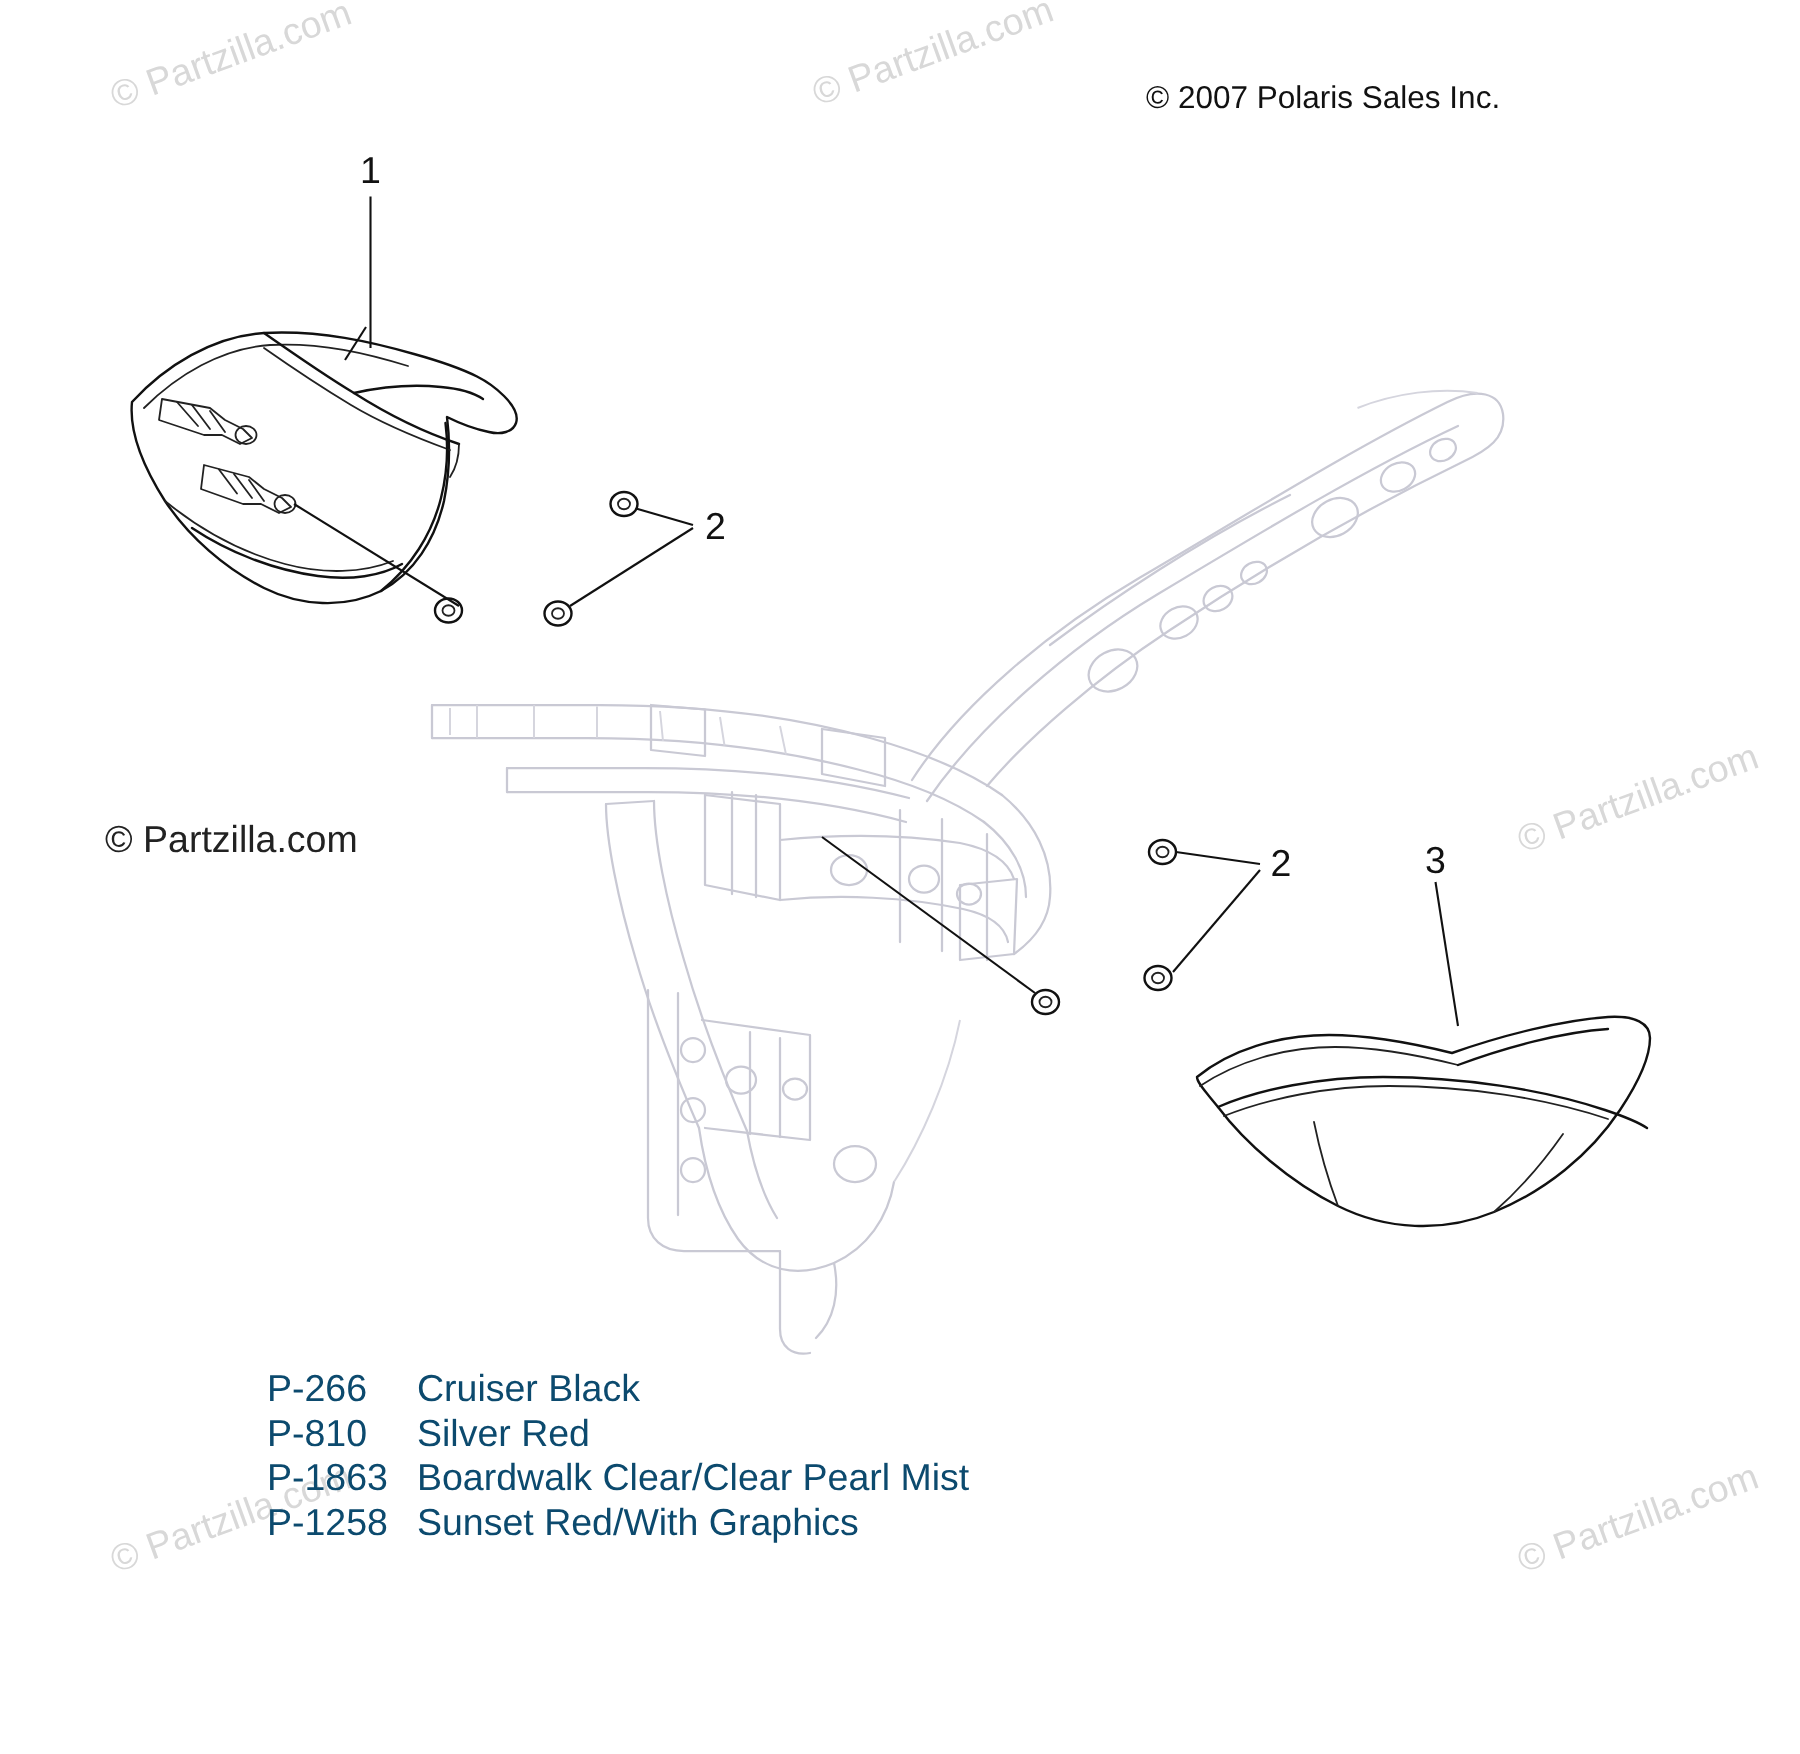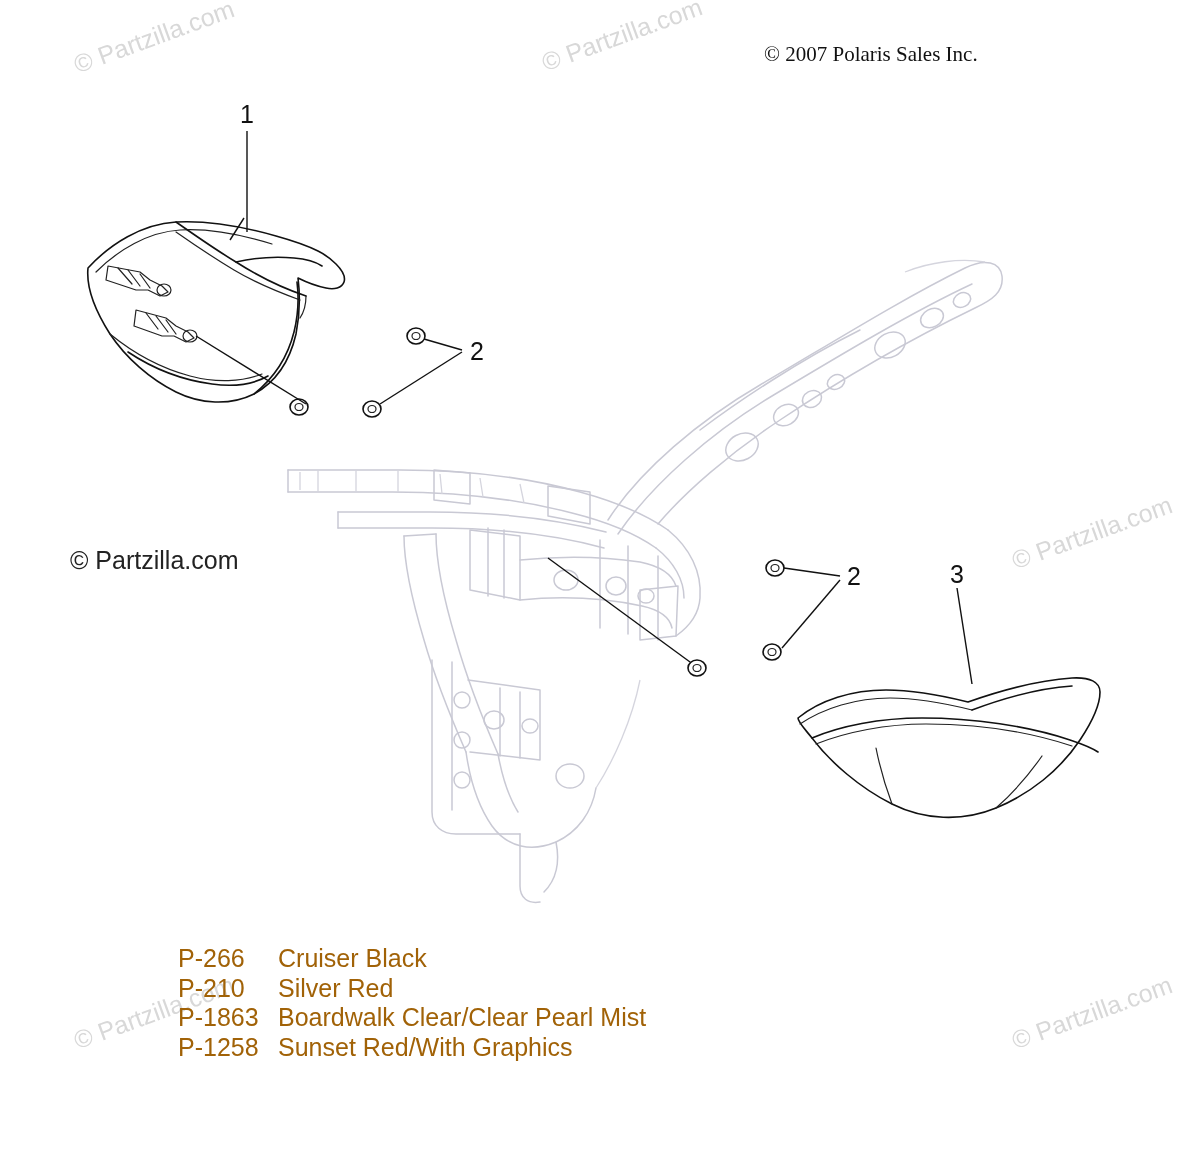--- a/index.html
+++ b/index.html
@@ -17,22 +17,21 @@
     overflow: hidden;
   }
   .copyright {
     position: absolute;
     font-size: 21px;
     color: #111;
     white-space: nowrap;
   }
   #copyright-top {
     left: 764px;
-    top: 42px;
-    font-family: Liberation Serif, serif;
+    top: 54px;
   }
   .watermark {
     position: absolute;
     font-size: 25px;
     color: #d8d8d8;
     white-space: nowrap;
     transform: rotate(-20deg);
     transform-origin: left top;
     pointer-events: none;
     user-select: none;
@@ -43,24 +42,24 @@
   }
   .callout {
     position: absolute;
     font-size: 25px;
     color: #111;
     white-space: nowrap;
   }
   #legend {
     position: absolute;
     left: 178px;
-    top: 944px;
+    top: 912px;
     font-size: 25px;
     line-height: 29.5px;
-    color: #a16207;
+    color: #0c4a6e;
     white-space: nowrap;
   }
   .legend-row {
     display: block;
   }
   .legend-code {
     display: inline-block;
     min-width: 100px;
   }
   svg.art {
@@ -253,21 +252,21 @@
   <div class="callout" style="left:240px; top:100px;">1</div>
   <div class="callout" style="left:470px; top:337px;">2</div>
   <div class="callout" style="left:847px; top:562px;">2</div>
   <div class="callout" style="left:950px; top:560px;">3</div>
 
   <div id="legend">
     <span class="legend-row">
       <span class="legend-code">P-266</span><span>Cruiser Black</span>
     </span>
     <span class="legend-row">
-      <span class="legend-code">P-210</span><span>Silver Red</span>
+      <span class="legend-code">P-810</span><span>Silver Red</span>
     </span>
     <span class="legend-row">
       <span class="legend-code">P-1863</span><span>Boardwalk Clear/Clear Pearl Mist</span>
     </span>
     <span class="legend-row">
       <span class="legend-code">P-1258</span><span>Sunset Red/With Graphics</span>
     </span>
   </div>
 
 </div>

